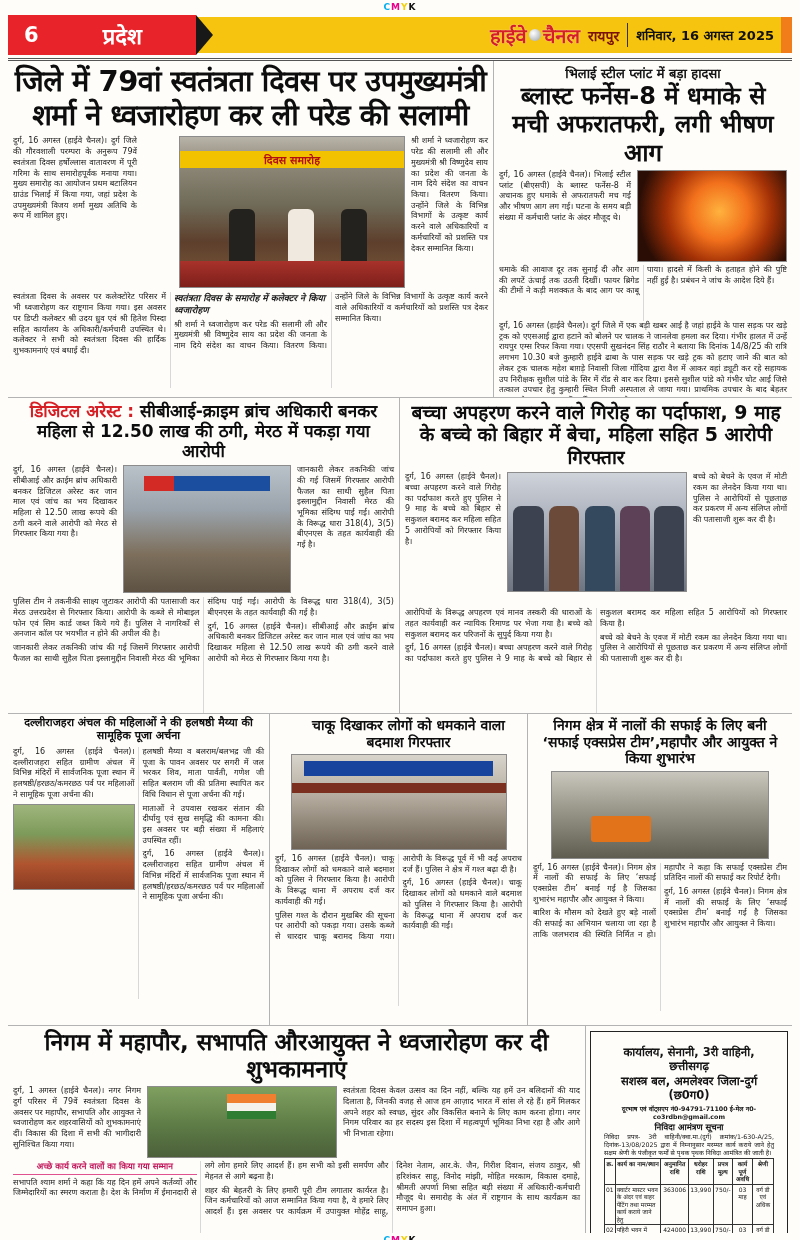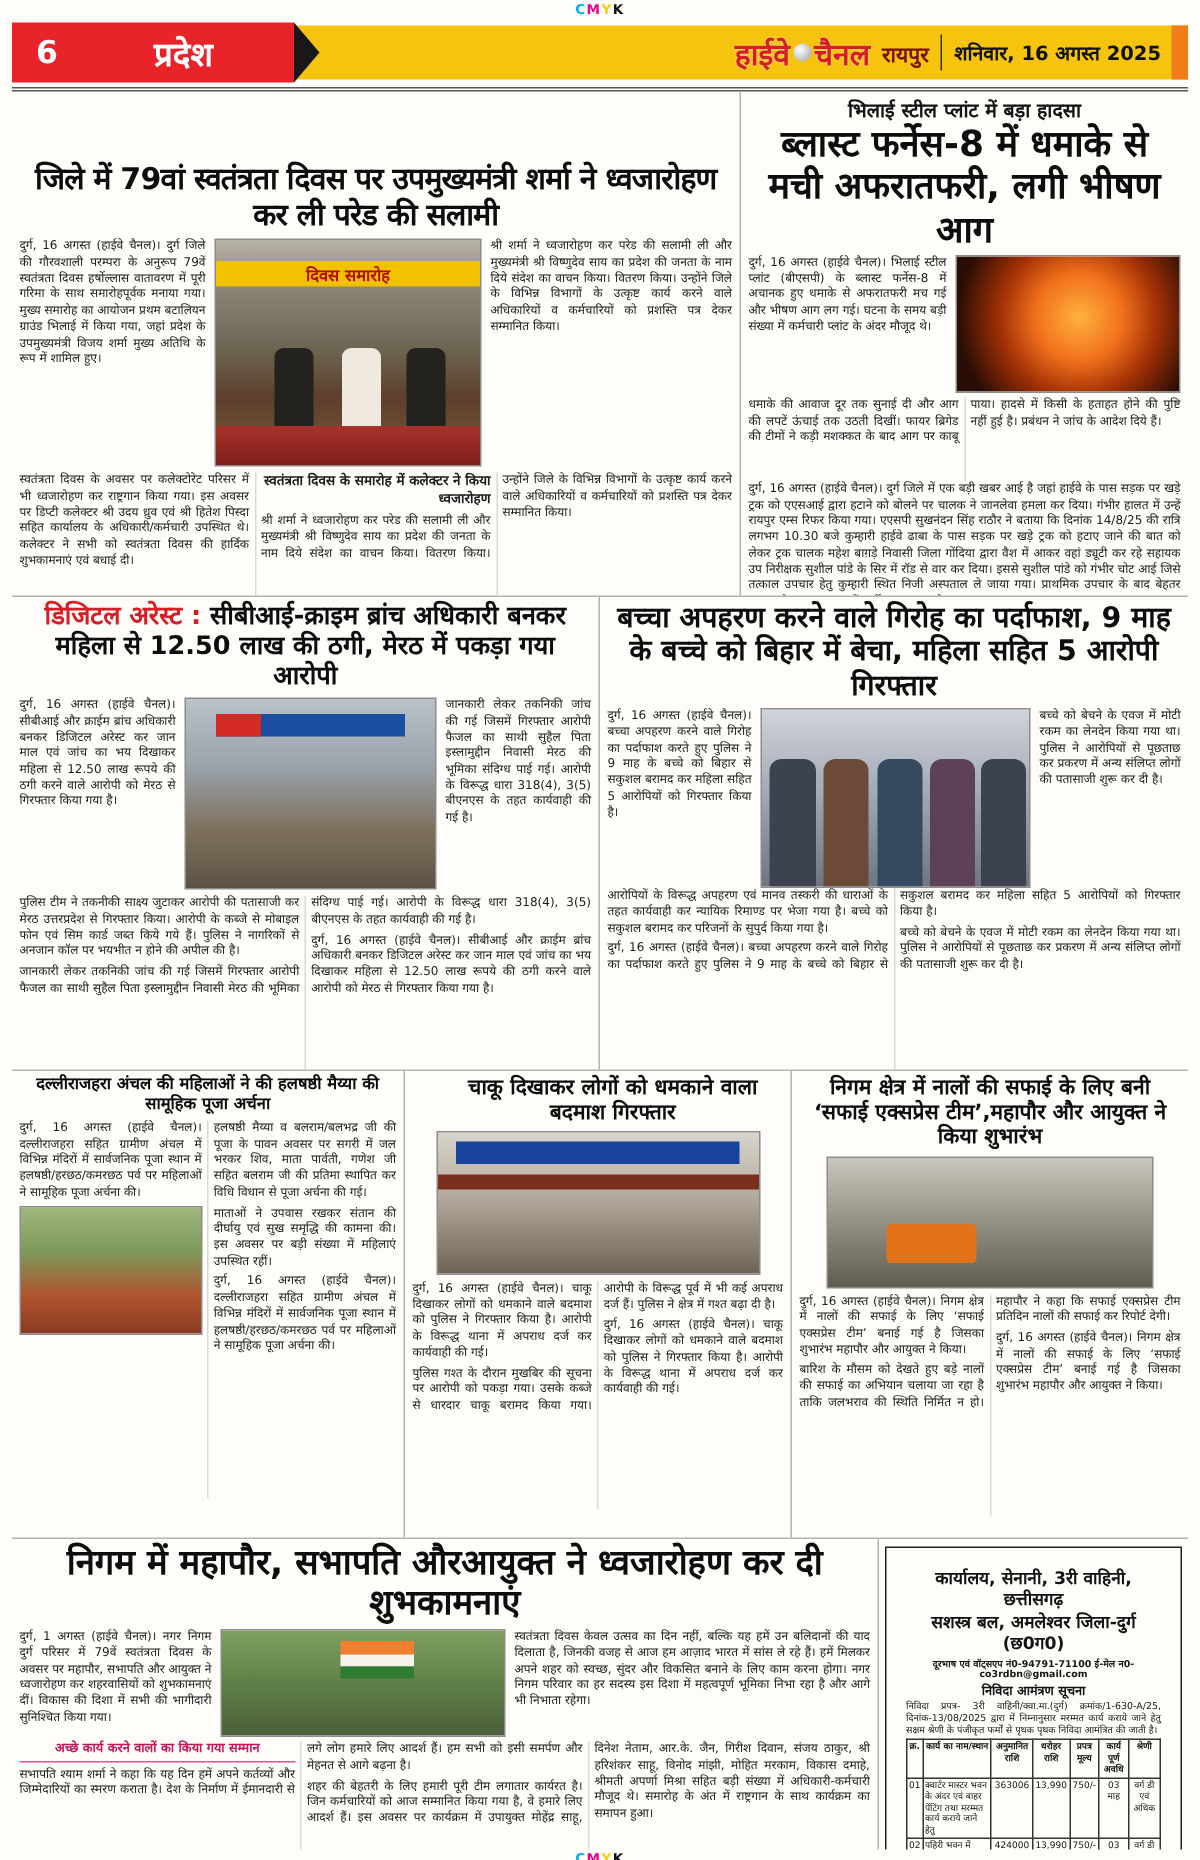--- a/index.html
+++ b/index.html
@@ -31,21 +31,21 @@
   .zone.first{border-top:none;}
   .art{padding:3px 5px;overflow:hidden;}
   .vsep{border-right:1px solid #b3b3b3;}
   .hl{font-weight:bold;text-align:center;line-height:1.18;color:#0d0d0d;}
   .kicker{font-weight:bold;text-align:center;font-size:13px;}
   .bodytxt{font-size:8px;line-height:1.34;text-align:justify;color:#1c1c1c;}
   .bodytxt p{margin:0 0 3px 0;}
   .cols2{column-count:2;column-gap:8px;column-rule:1px solid #d8d8d8;}
   .cols3{column-count:3;column-gap:8px;column-rule:1px solid #d8d8d8;}
   .row{display:flex;gap:6px;}
-  .subhead-b{font-weight:bold;text-align:right;font-size:9px;margin:2px 0;}
+  .subhead-b{font-weight:bold;text-align:left;font-size:9px;margin:2px 0;font-style:italic;}
   .subhead-pink{font-weight:bold;color:#c2185b;border-bottom:1px solid #e0528f;text-align:center;font-size:8.5px;margin:2px 0;padding-bottom:1px;}
   .red{color:#d61f24;}
   
   .photo{border:1px solid #8c8c8c;position:relative;overflow:hidden;background:#cfcac2;}
   .ph-main{background:linear-gradient(180deg,#b9b4a9 0%,#8e8878 18%,#6f6b58 45%,#5d3f2c 70%,#7c5a3a 100%);}
   .ph-main .banner{position:absolute;left:0;right:0;top:14px;background:#f2c200;color:#b30f12;
                    font-weight:bold;font-size:11px;text-align:center;padding:1px 0;}
   .ph-main .stage{position:absolute;left:0;right:0;bottom:0;height:26px;background:linear-gradient(180deg,#a8322b,#7e1f1a);}
   .ph-fig{position:absolute;bottom:20px;width:26px;height:58px;background:#23221f;border-radius:6px 6px 0 0;}
   .ph-fire{background:radial-gradient(circle at 55% 45%,#ffb23e 0%,#f2711c 30%,#a33106 55%,#2a0d05 85%);}
@@ -59,21 +59,21 @@
   .ph-station{background:linear-gradient(180deg,#d8d4cc 0%,#b4ab9e 45%,#6e6354 100%);}
   .ph-station .board{position:absolute;left:6%;right:6%;top:6%;height:16%;background:#18449e;}
   .ph-station .awn{position:absolute;left:0;right:0;top:30%;height:10%;background:#7a2f1f;}
   .ph-drain{background:linear-gradient(180deg,#c9c6bd 0%,#9d9a8e 40%,#5f5c50 100%);}
   .ph-drain .tractor{position:absolute;left:18%;bottom:18%;width:28%;height:30%;background:#e2731b;border-radius:3px;}
   .ph-flag{background:linear-gradient(180deg,#7fa060 0%,#5d7c46 55%,#4c5f3a 100%);}
   .ph-flag .f1{position:absolute;left:42%;top:10%;width:26%;height:12%;background:#f08030;}
   .ph-flag .f2{position:absolute;left:42%;top:22%;width:26%;height:12%;background:#f4f2ea;}
   .ph-flag .f3{position:absolute;left:42%;top:34%;width:26%;height:12%;background:#2e7d32;}
   
-  .hl-main{font-size:20px;letter-spacing:-0.5px;margin-top:44px;}
+  .hl-main{font-size:29px;letter-spacing:-0.5px;}
   .hl-blast{font-size:24px;}
   .hl-digital{font-size:17px;}
   .hl-kidnap{font-size:19px;}
   .hl-pooja{font-size:11px;}
   .hl-chaku{font-size:14px;margin-left:20px;}
   .hl-safai{font-size:14px;}
   .hl-nigam{font-size:23px;}
   .subhl-truck{font-size:13px;font-weight:bold;text-align:center;line-height:1.25;margin:3px 0 2px 0;}
   
   .tender{border:1.5px solid #222;margin:3px 2px;padding:13px;font-size:6.3px;overflow:hidden;}
@@ -116,21 +116,21 @@
   </div>
   <div class="toprule"></div>
 
   <div class="zone first" style="height:336px;">
     <div class="art vsep" style="width:486px;">
       <div class="hl hl-main">जिले में 79वां स्वतंत्रता दिवस पर उपमुख्यमंत्री शर्मा ने ध्वजारोहण कर ली परेड की सलामी</div>
       <div class="row" style="margin-top:4px;height:152px;">
         <div class="bodytxt" style="width:124px;">
           <p>दुर्ग, 16 अगस्त (हाईवे चैनल)। दुर्ग जिले की गौरवशाली परम्परा के अनुरूप 79वें स्वतंत्रता दिवस हर्षोल्लास वातावरण में पूरी गरिमा के साथ समारोहपूर्वक मनाया गया। मुख्य समारोह का आयोजन प्रथम बटालियन ग्राउंड भिलाई में किया गया, जहां प्रदेश के उपमुख्यमंत्री विजय शर्मा मुख्य अतिथि के रूप में शामिल हुए।</p>
         </div>
-        <div class="photo ph-main" style="width:178px;height:152px;">
+        <div class="photo ph-main" style="width:226px;height:152px;margin-left:36px;">
           <div class="banner">दिवस समारोह</div>
           <div class="ph-fig" style="left:22%;"></div>
           <div class="ph-fig" style="left:48%;background:#efe9df;"></div>
           <div class="ph-fig" style="left:72%;"></div>
           <div class="stage"></div>
         </div>
         <div class="bodytxt" style="flex:1;">
           <p>श्री शर्मा ने ध्वजारोहण कर परेड की सलामी ली और मुख्यमंत्री श्री विष्णुदेव साय का प्रदेश की जनता के नाम दिये संदेश का वाचन किया। वितरण किया। उन्होंने जिले के विभिन्न विभागों के उत्कृष्ट कार्य करने वाले अधिकारियों व कर्मचारियों को प्रशस्ति पत्र देकर सम्मानित किया।</p>
         </div>
       </div>
@@ -194,21 +194,21 @@
           <div class="p1"></div>
             <div class="p2"></div>
             <div class="p3"></div>
             <div class="p4"></div>
             <div class="p5"></div>
         </div>
         <div class="bodytxt" style="flex:1;">
           <p>बच्चे को बेचने के एवज में मोटी रकम का लेनदेन किया गया था। पुलिस ने आरोपियों से पूछताछ कर प्रकरण में अन्य संलिप्त लोगों की पतासाजी शुरू कर दी है।</p>
         </div>
       </div>
-      <div class="bodytxt cols2" style="margin-top:0;height:128px;">
+      <div class="bodytxt cols2" style="margin-top:16px;height:128px;">
         <p>आरोपियों के विरूद्ध अपहरण एवं मानव तस्करी की धाराओं के तहत कार्यवाही कर न्यायिक रिमाण्ड पर भेजा गया है। बच्चे को सकुशल बरामद कर परिजनों के सुपुर्द किया गया है।</p>
         <p>दुर्ग, 16 अगस्त (हाईवे चैनल)। बच्चा अपहरण करने वाले गिरोह का पर्दाफाश करते हुए पुलिस ने 9 माह के बच्चे को बिहार से सकुशल बरामद कर महिला सहित 5 आरोपियों को गिरफ्तार किया है।</p>
         <p>बच्चे को बेचने के एवज में मोटी रकम का लेनदेन किया गया था। पुलिस ने आरोपियों से पूछताछ कर प्रकरण में अन्य संलिप्त लोगों की पतासाजी शुरू कर दी है।</p>
       </div>
     </div>
   </div>
 
   <div class="zone" style="height:312px;">
     <div class="art vsep" style="width:262px;">
       <div class="hl hl-pooja">दल्लीराजहरा अंचल की महिलाओं ने की हलषष्ठी मैय्या की सामूहिक पूजा अर्चना</div>

